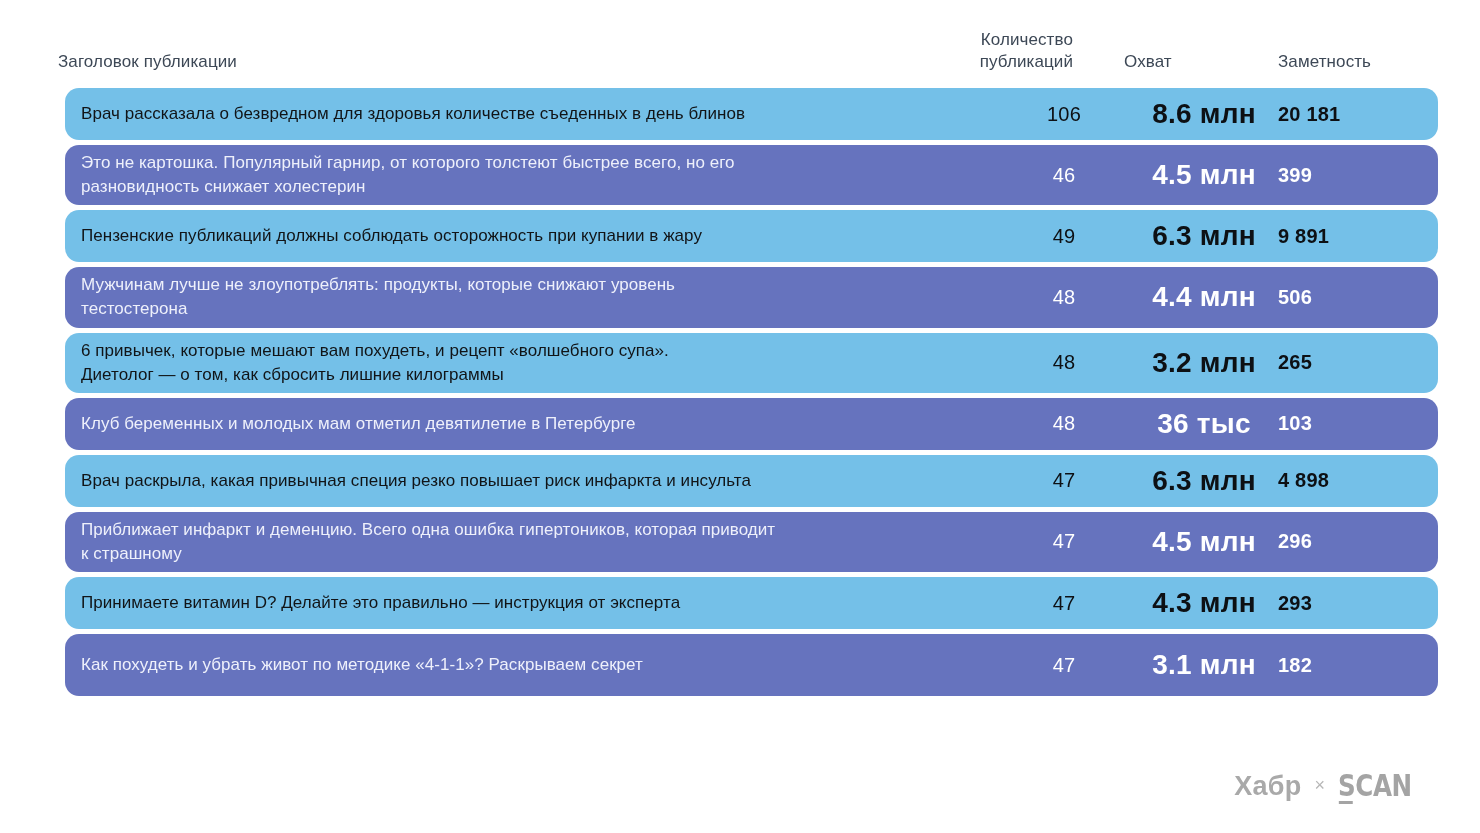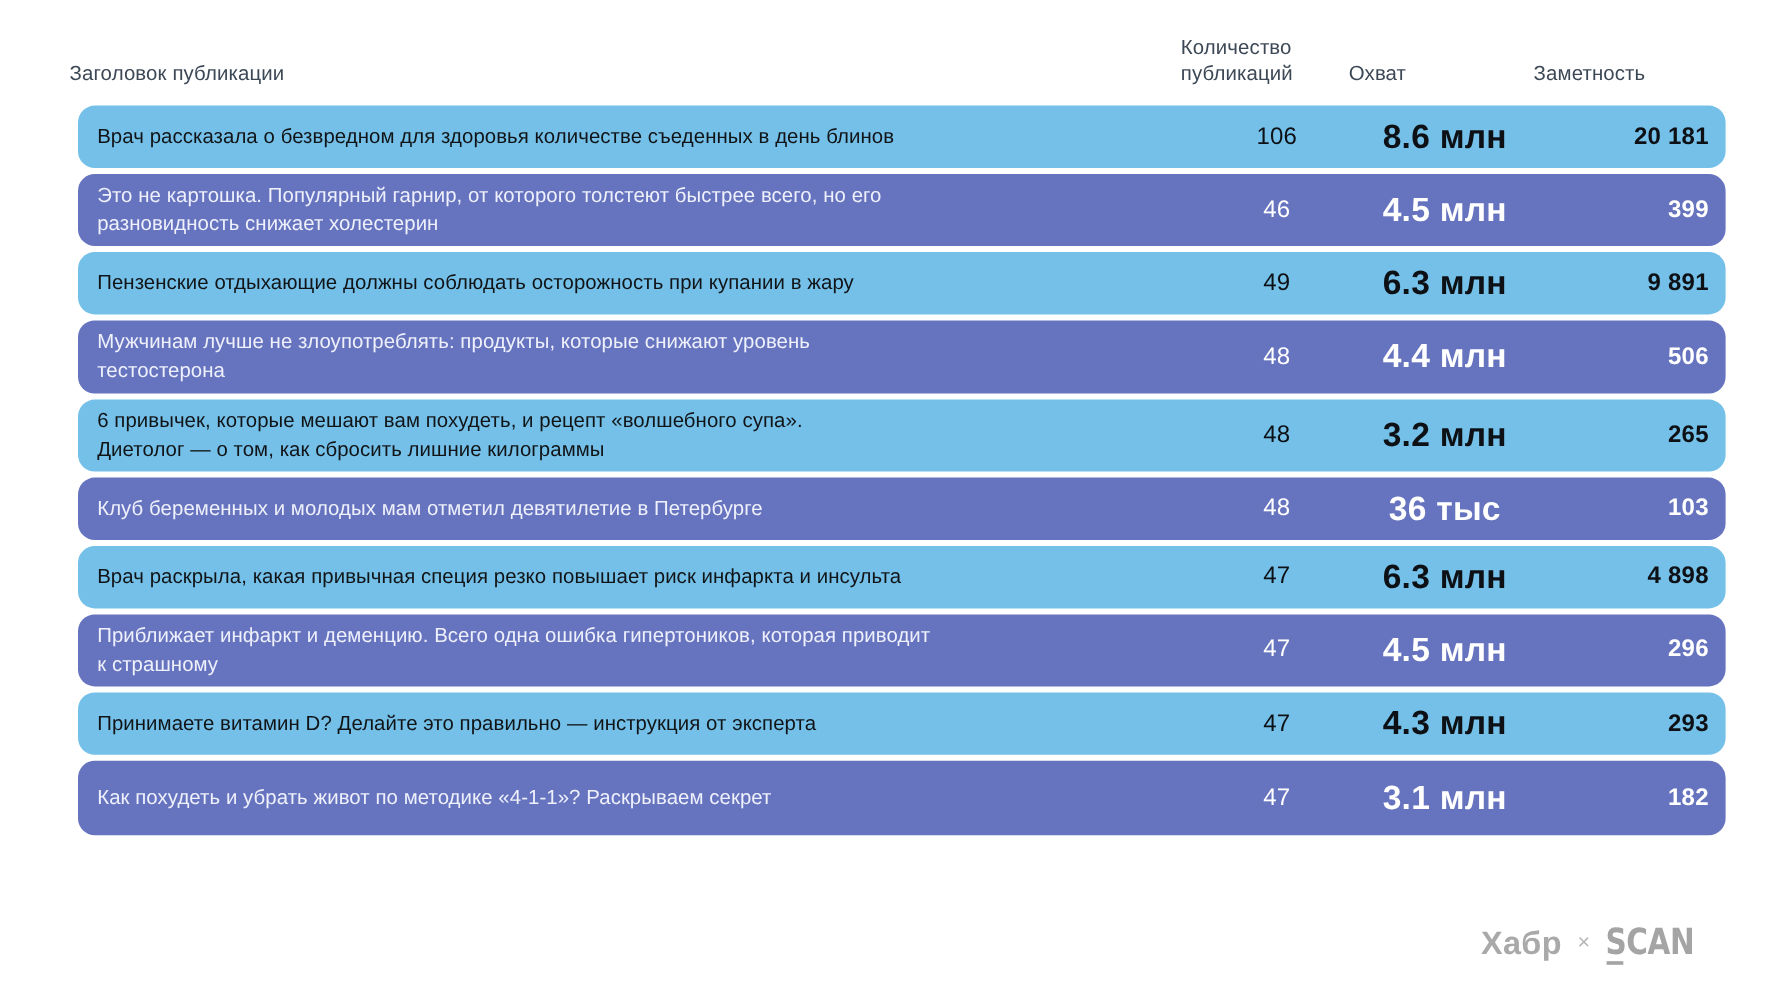--- a/index.html
+++ b/index.html
@@ -39,29 +39,30 @@
     line-height: 1.26;
     letter-spacing: .1px;
   }
   .th-title {
     flex: 1 1 auto;
     padding-left: 16px;
     padding-bottom: 2px;
   }
   .th-num {
     flex: 0 0 132px;
-    text-align: left;
+    text-align: right;
     padding-bottom: 2px;
     margin-top: 16px;
   }
   .th-reach {
     flex: 0 0 148px;
     text-align: left;
     padding-left: 8px;
     padding-bottom: 2px;
+    margin-left: 43px;
   }
   .th-vis {
     flex: 0 0 160px;
     text-align: left;
     padding-left: 6px;
     padding-bottom: 2px;
   }
 
   
   .rows {
@@ -117,21 +118,21 @@
     flex: 0 0 148px;
     font-size: 28px;
     font-weight: 700;
     text-align: center;
     letter-spacing: .2px;
   }
   .cell-vis {
     flex: 0 0 160px;
     font-size: 20px;
     font-weight: 700;
-    text-align: right;
+    text-align: left;
     letter-spacing: .2px;
     padding-right: 14px;
     box-sizing: border-box;
   }
 
   
   .footer {
     position: absolute;
     right: 52px;
     bottom: 32px;
@@ -194,21 +195,21 @@
         <div class="cell-vis">20 181</div>
       </div>
       <div class="row dark">
         <div class="cell-title">Это не картошка. Популярный гарнир, от которого толстеют быстрее всего, но его
 разновидность снижает холестерин</div>
         <div class="cell-num">46</div>
         <div class="cell-reach">4.5 млн</div>
         <div class="cell-vis">399</div>
       </div>
       <div class="row light">
-        <div class="cell-title">Пензенские отдыхающие должны соблюдать осторожность при купании в жару</div>
+        <div class="cell-title">Пензенские публикаций должны соблюдать осторожность при купании в жару</div>
         <div class="cell-num">49</div>
         <div class="cell-reach">6.3 млн</div>
         <div class="cell-vis">9 891</div>
       </div>
       <div class="row dark">
         <div class="cell-title">Мужчинам лучше не злоупотреблять: продукты, которые снижают уровень
 тестостерона</div>
         <div class="cell-num">48</div>
         <div class="cell-reach">4.4 млн</div>
         <div class="cell-vis">506</div>

